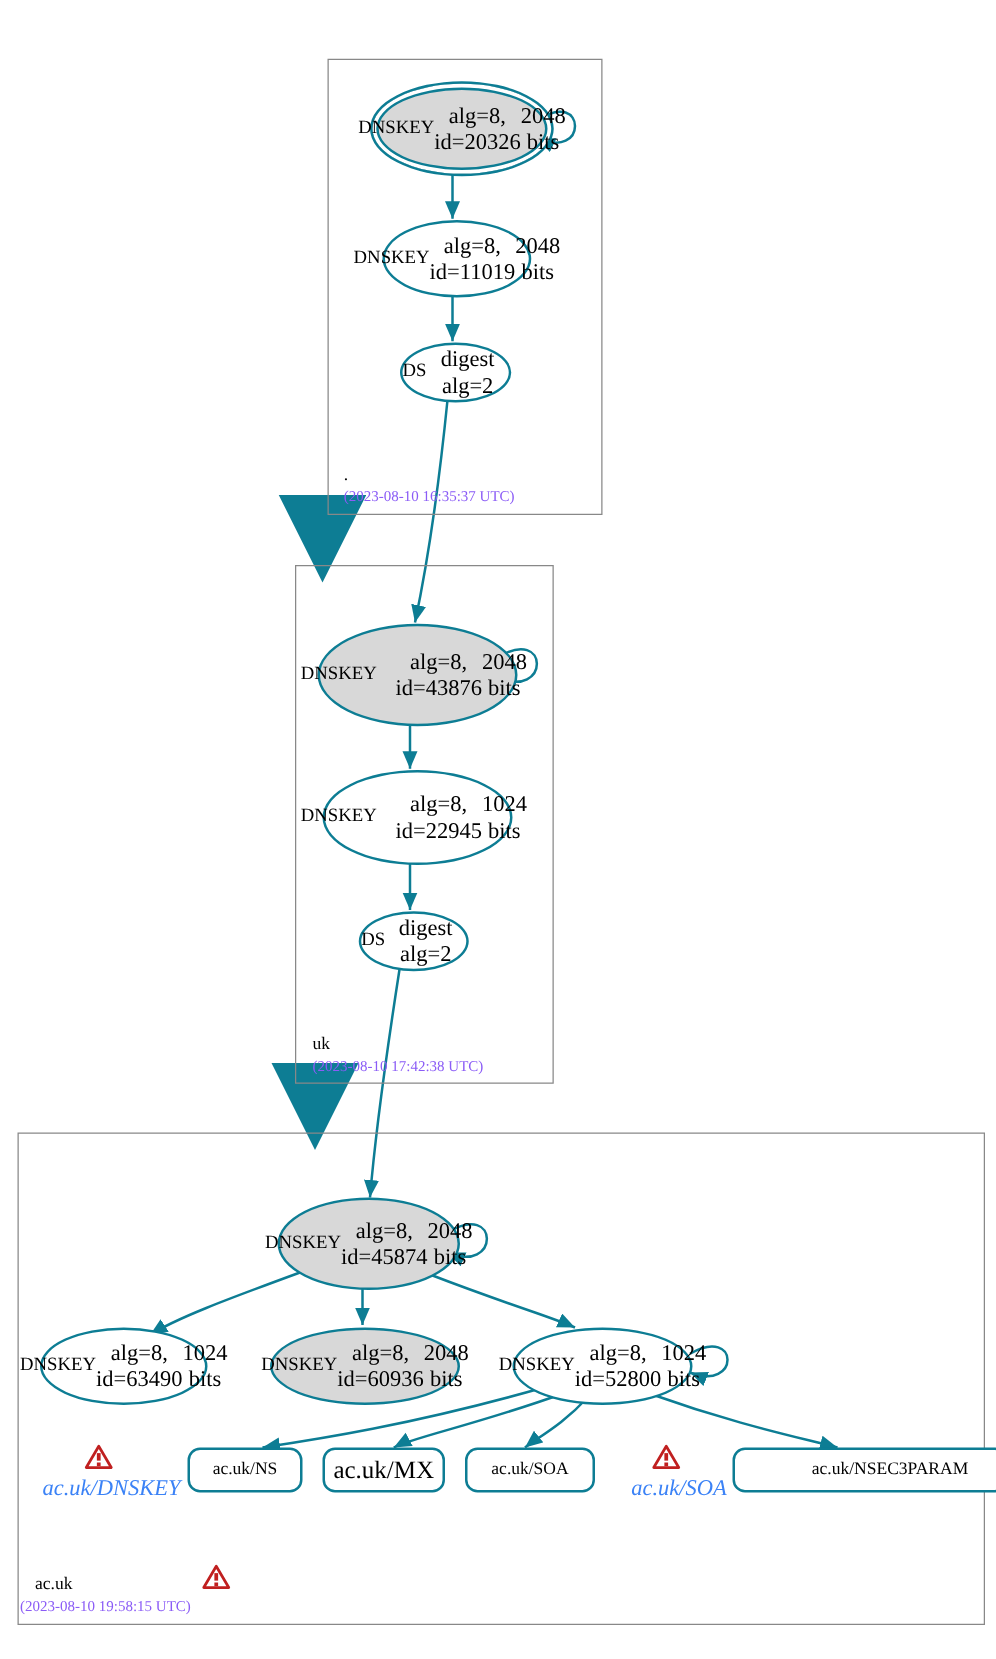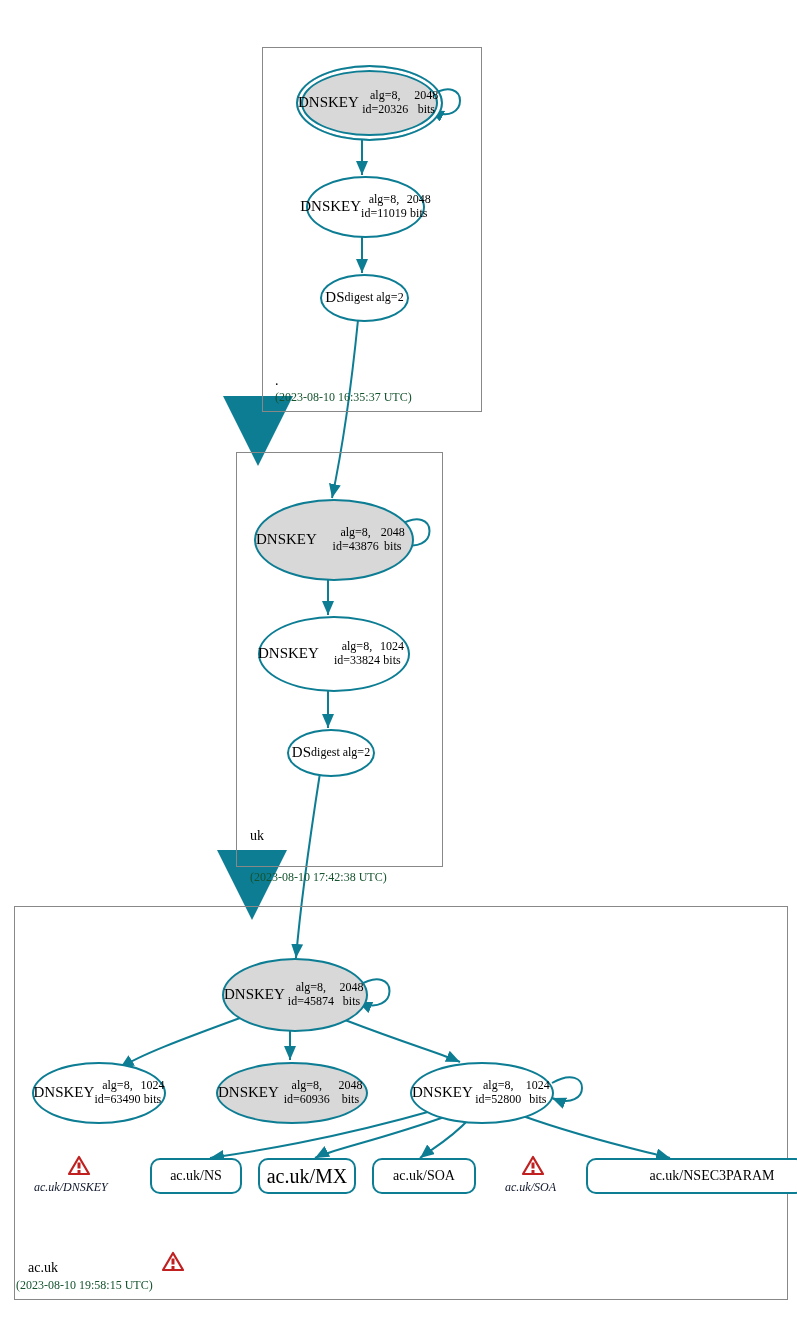--- a/index.html
+++ b/index.html
@@ -17,42 +17,42 @@
     background: transparent;
   }
   .zone-label {
     position: absolute;
     font-size: 14px;
     color: #000;
   }
   .zone-date {
     position: absolute;
     font-size: 12px;
-    color: #14532d;
+    color: #8b5cf6;
   }
   .node {
     position: absolute;
     border: 2px solid #0d7d94;
     display: flex;
     flex-direction: row;
     align-items: center;
     justify-content: center;
     background: #fff;
     text-align: center;
     line-height: 1.15;
   }
   .node.filled { background: #d8d8d8; }
   .ellipse { border-radius: 50%; }
   .double-ellipse {
     box-shadow: inset 0 0 0 3px #fff, inset 0 0 0 5px #0d7d94;
   }
   .roundrect { border-radius: 10px; }
   .node-title { font-size: 15px; }
-  .node-sub { font-size: 12px; }
-  .ghost { color: #0f172a; font-style: italic; }
+  .node-sub { font-size: 18px; }
+  .ghost { color: #3b82f6; font-style: italic; }
   svg.overlay {
     position: absolute;
     left: 0; top: 0;
     width: 797px;
     height: 1327px;
     pointer-events: none;
   }
 </style>
 </head>
 <body>
@@ -139,30 +139,30 @@
   <div class="node-sub">alg=8, id=11019</div>
   <div class="node-sub">2048 bits</div>
 </div>
 <div class="node ellipse" style="left:320px; top:274px; width:85px; height:44px;">
   <div class="node-title">DS</div>
   <div class="node-sub">digest alg=2</div>
 </div>
 
 <div class="zone-box" style="left:236px; top:452px; width:205px; height:413px;"></div>
 <div class="zone-label" style="left:250px; top:828px;">uk</div>
-<div class="zone-date" style="left:250px; top:846px;margin-top:24px;">(2023-08-10 17:42:38 UTC)</div>
+<div class="zone-date" style="left:250px; top:846px;">(2023-08-10 17:42:38 UTC)</div>
 
 <div class="node ellipse filled" style="left:254px; top:499px; width:150px; height:78px; padding-right:6px;">
   <div class="node-title"><span>DNSKEY</span>&nbsp;&nbsp;&nbsp;&nbsp;</div>
   <div class="node-sub">alg=8, id=43876</div>
   <div class="node-sub">2048 bits</div>
 </div>
 <div class="node ellipse" style="left:258px; top:616px; width:142px; height:72px; padding-right:6px;">
   <div class="node-title"><span>DNSKEY</span>&nbsp;&nbsp;&nbsp;&nbsp;</div>
-  <div class="node-sub">alg=8, id=33824</div>
+  <div class="node-sub">alg=8, id=22945</div>
   <div class="node-sub">1024 bits</div>
 </div>
 <div class="node ellipse" style="left:287px; top:729px; width:84px; height:44px;">
   <div class="node-title">DS</div>
   <div class="node-sub">digest alg=2</div>
 </div>
 
 <div class="zone-box" style="left:14px; top:906px; width:772px; height:392px;"></div>
 <div class="zone-label" style="left:28px; top:1260px;">ac.uk</div>
 <div class="zone-date" style="left:16px; top:1278px;font-family:Liberation Serif, serif;">(2023-08-10 19:58:15 UTC)</div>

